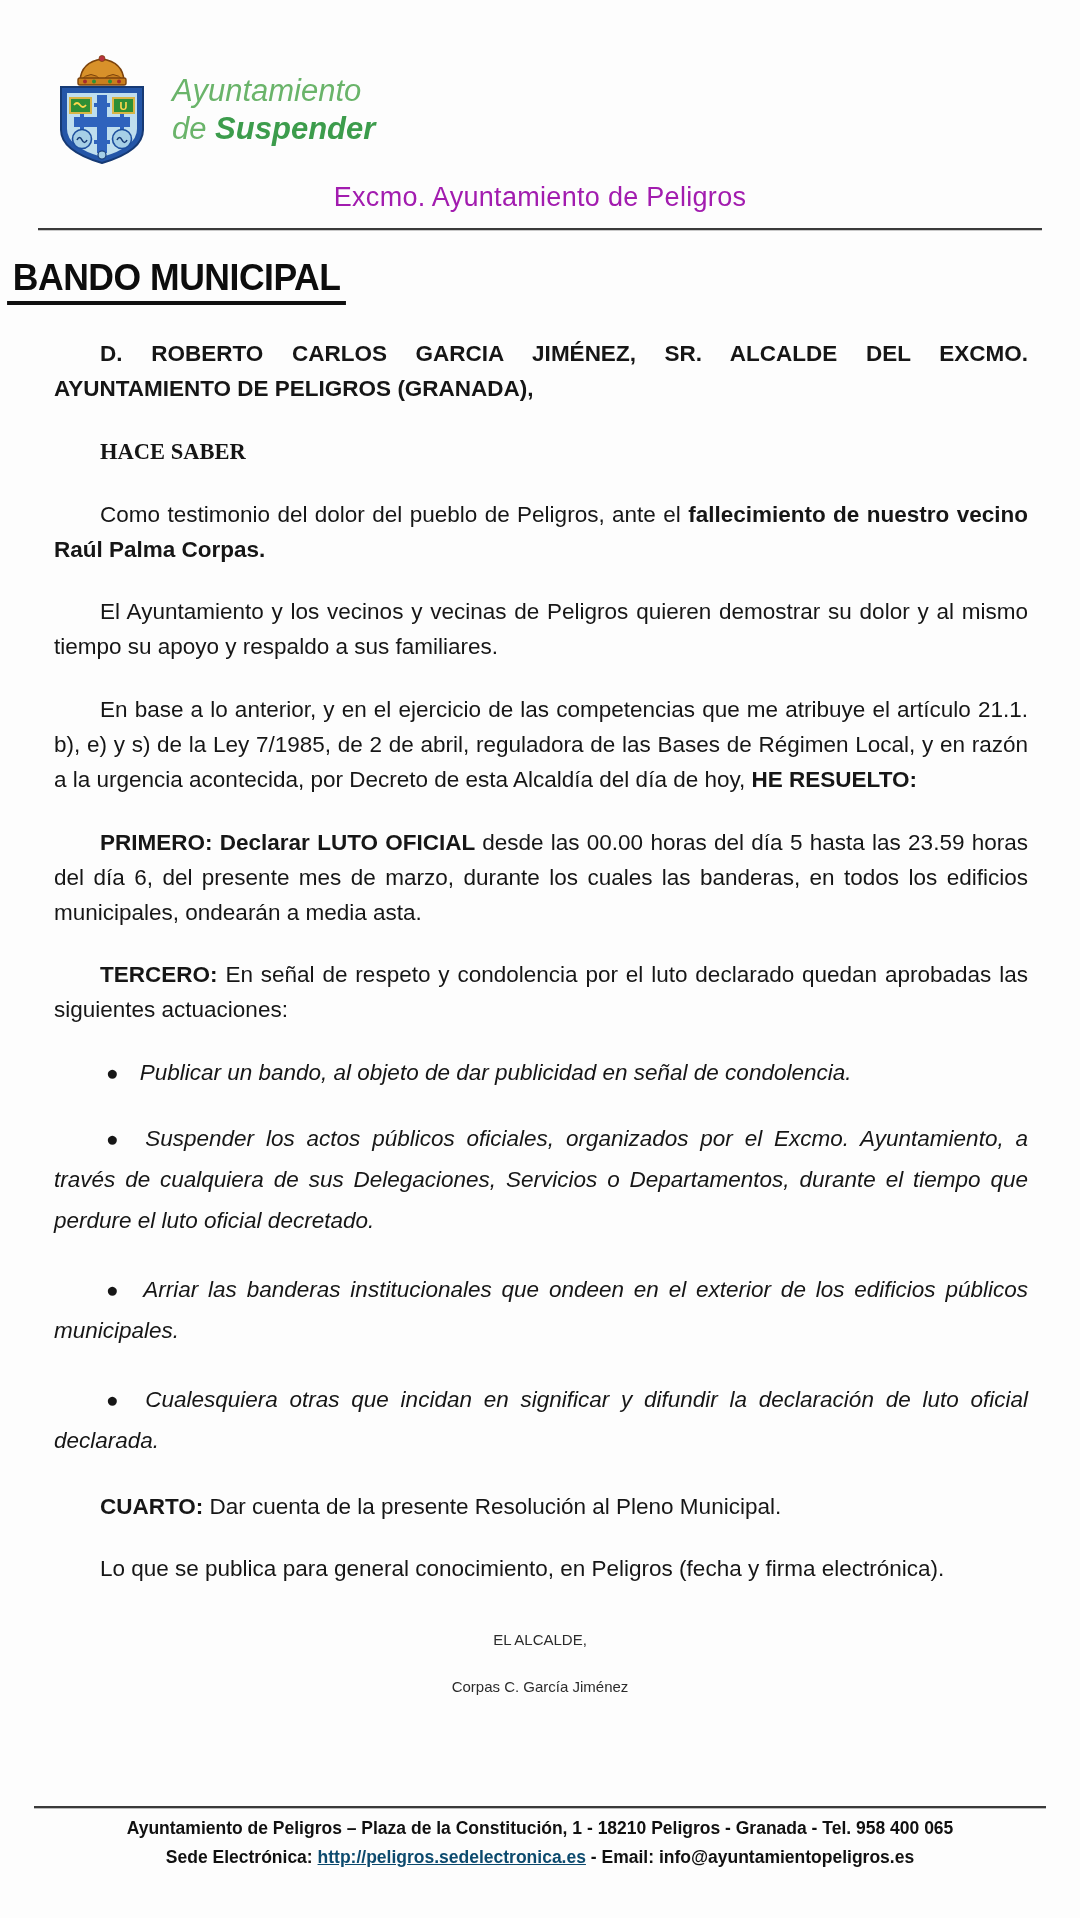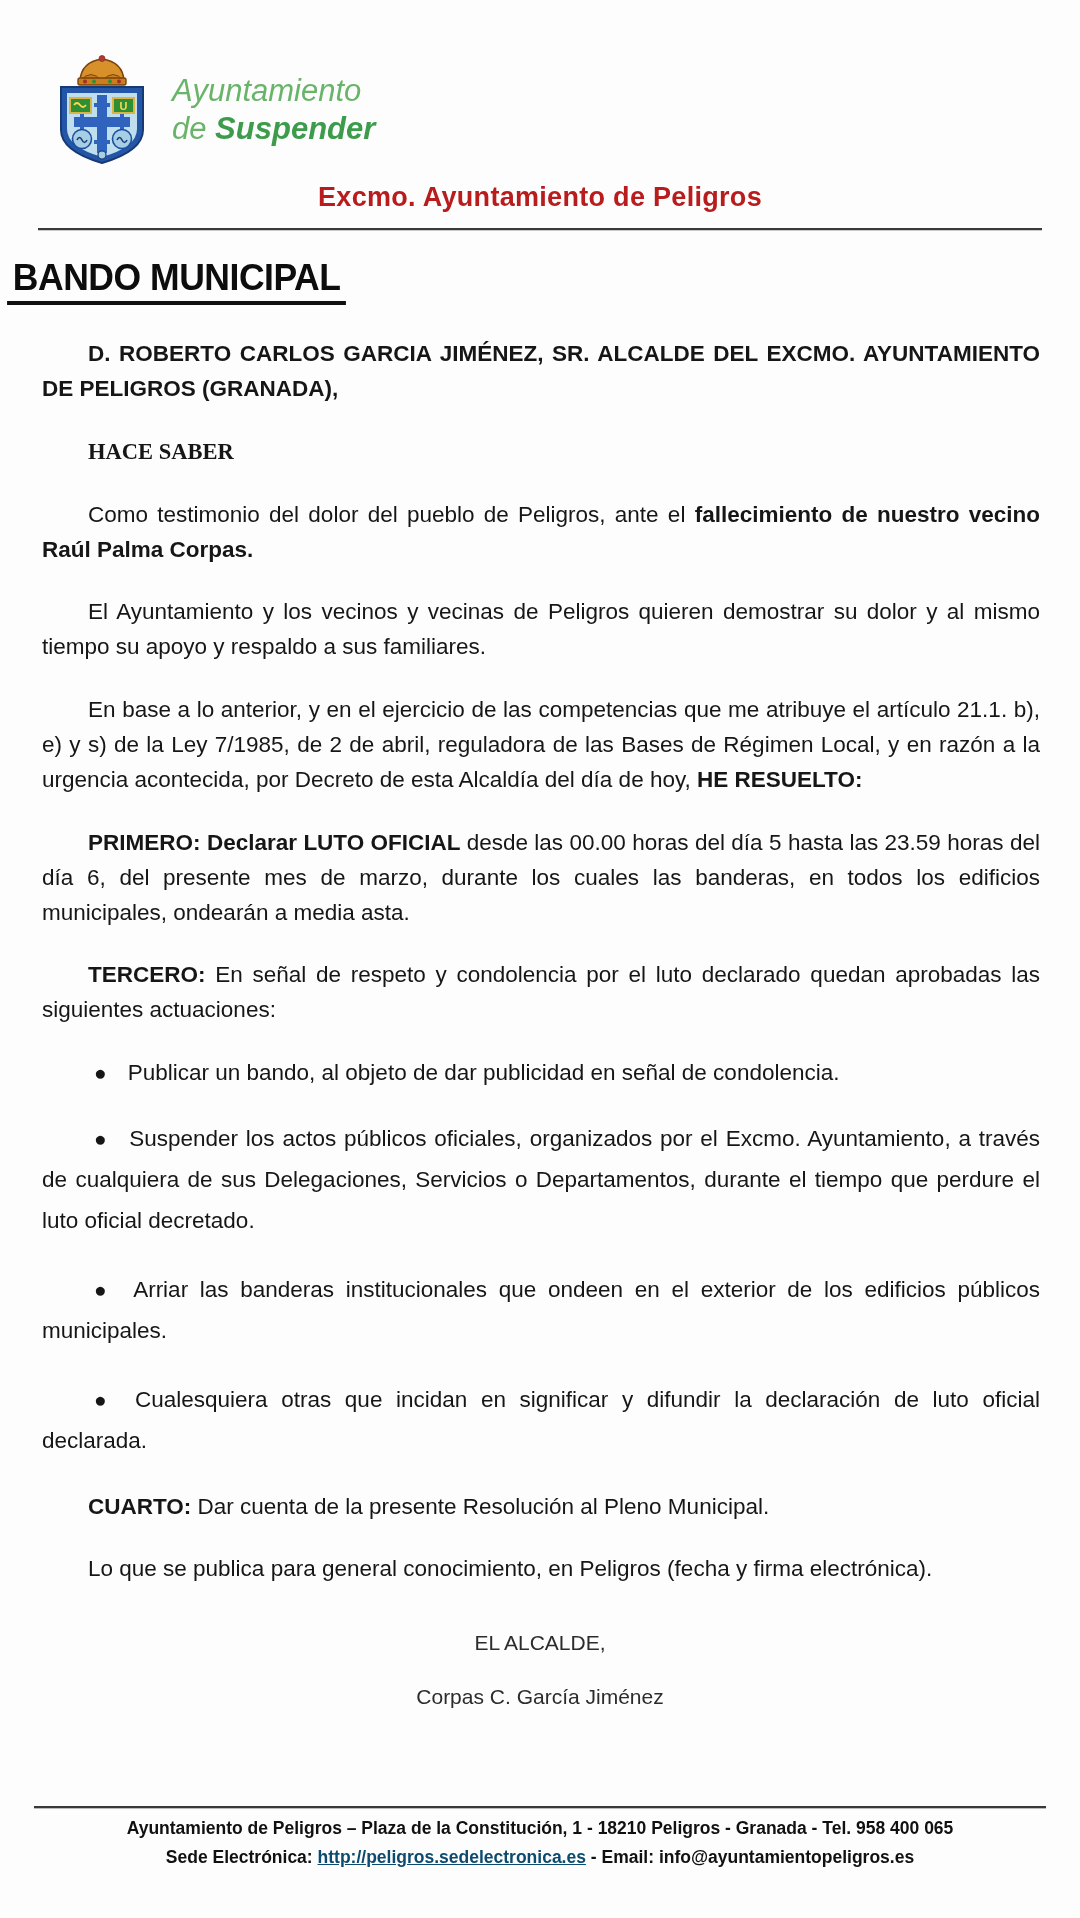--- a/index.html
+++ b/index.html
@@ -10,44 +10,44 @@
   }
   
   .logo-row{display:flex;align-items:center;gap:14px;margin:54px 0 0 46px;height:112px;}
   .crest{width:112px;height:112px;flex:0 0 auto;}
   .wordmark{line-height:38px;font-size:31px;font-style:italic;}
   .wm1{color:#6ab46a;}
   .wm2{color:#6ab46a;}
   .wm2 .strong{color:#3c9c4c;font-weight:bold;}
   
   .hdr-title{
-    text-align:center;font-weight:bold;font-size:27px;letter-spacing:.3px;
-    margin-top:16px;color:#b91c1c;
+    text-align:center;font-weight:normal;font-size:27px;letter-spacing:.3px;
+    margin-top:16px;color:#a21caf;
   }
   .hdr-rule{border:0;border-top:2px solid #3a3a3a;margin:15px 38px 0 38px;box-shadow:0 1px 0 #c9c9c9;}
   
   .doc-title-wrap{text-align:left;margin-top:27px;}
   .doc-title{
     display:inline-block;font-weight:bold;font-size:37px;letter-spacing:-.5px;
     border-bottom:4px solid #101010;padding:0 6px 2px 6px;color:#0d0d0d;
     transform:scaleX(.96);
   }
   
   .doc-body{padding:4px 40px 0 42px;}
   .para{
     font-size:22.5px;line-height:1.55;text-align:justify;text-indent:46px;
-    margin:28px 0;color:#161616;
+    margin:28px 12px;color:#161616;
   }
   .para.plain{text-align:left;font-family:Liberation Serif, serif;}
   .para .b{font-weight:bold;}
-  .para.bullet,.para.bullet-loose{text-indent:52px;}
+  .para.bullet,.para.bullet-loose{text-indent:52px;font-style:italic;}
   .para.bullet-loose{line-height:1.82;}
   .bullet-glyph{font-size:21px;letter-spacing:0;}
   
-  .sig{ text-align:center;font-size:21px;color:#2c2c2c;}
+  .sig{ text-align:center;font-size:15px;color:#2c2c2c;}
   .sig-role{margin-top:44px;}
   .sig-name{margin-top:30px;}
   
   .footer{position:absolute;left:0;right:0;top:1806px;}
   .ftr-rule{border:0;border-top:2px solid #3a3a3a;margin:0 34px 6px 34px;box-shadow:0 1px 0 #bbb;}
   .ftr-line{text-align:center;font-weight:bold;font-size:17.5px;line-height:29px;color:#101010;}
   .ftr-link{color:#0c4a6e;text-decoration:underline;font-weight:bold;cursor:pointer;}
 </style>
 </head>
 <body>

